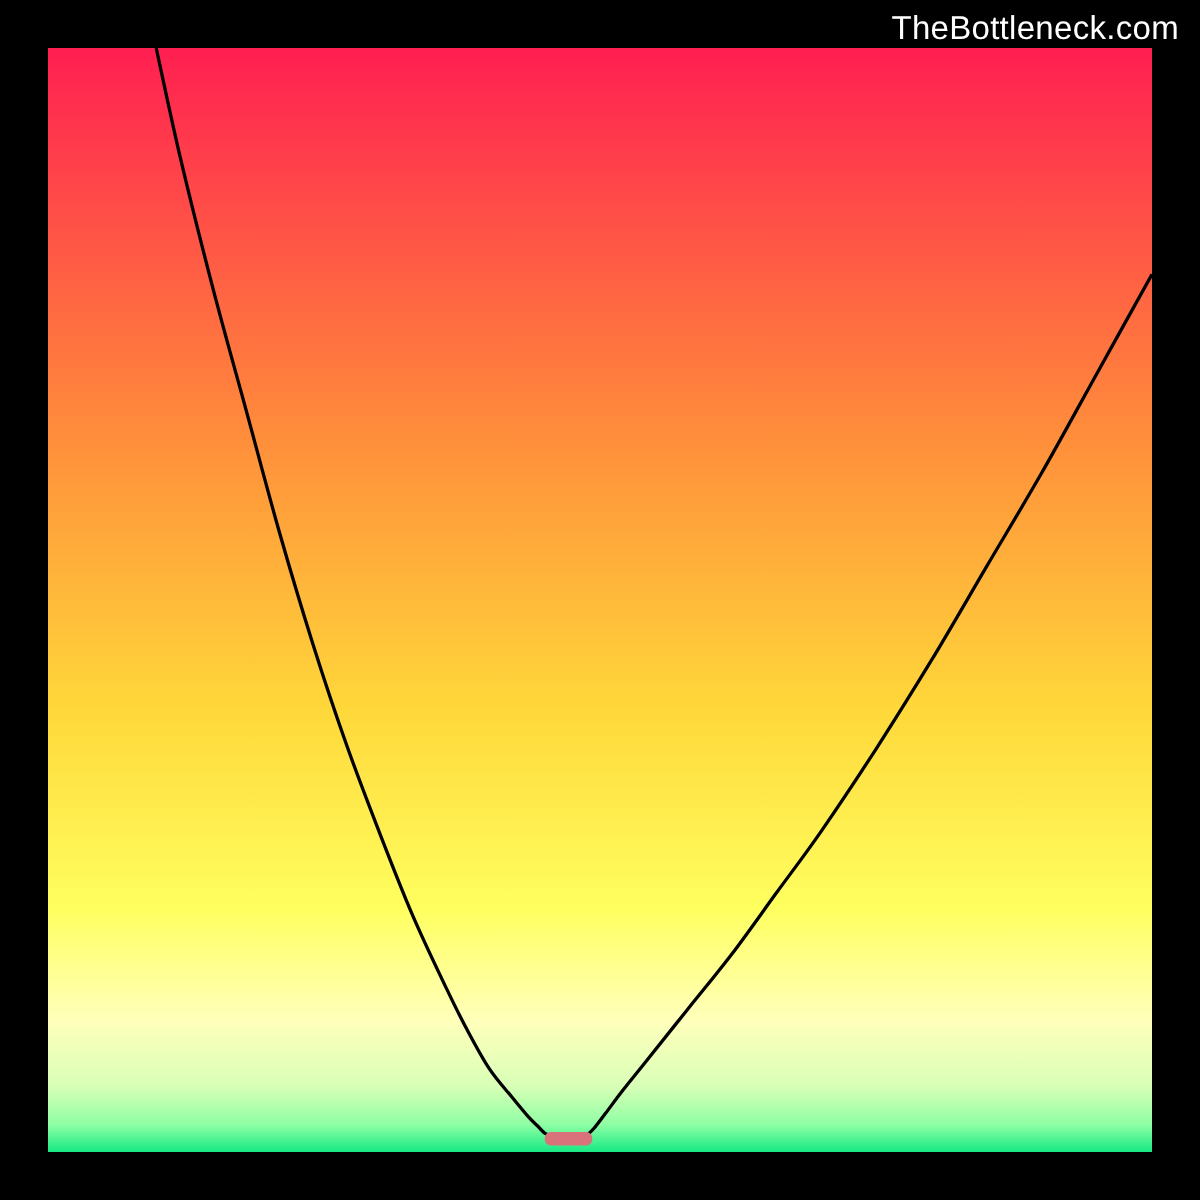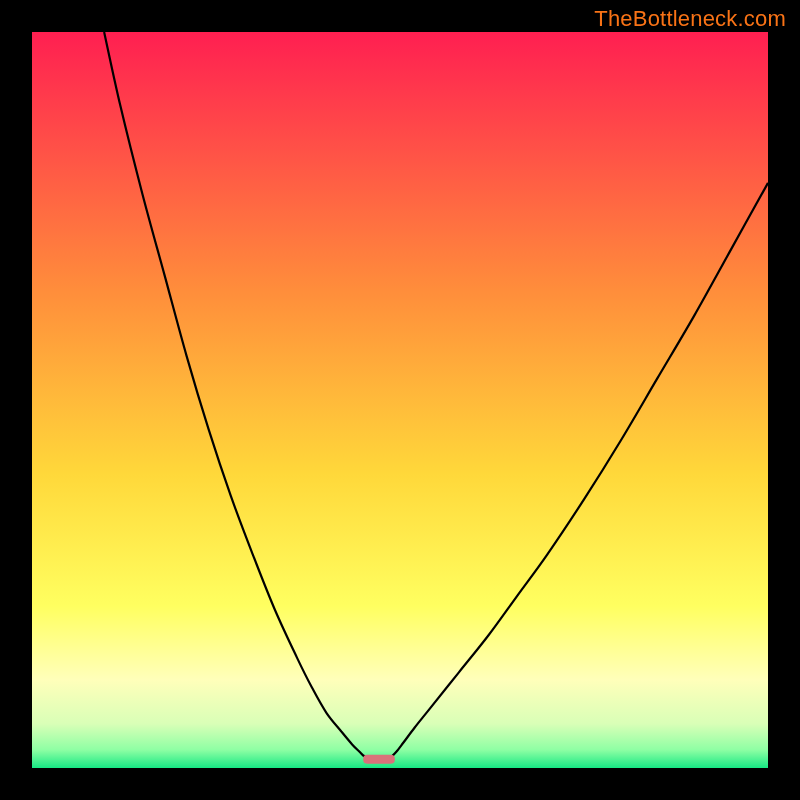--- a/index.html
+++ b/index.html
@@ -8,21 +8,21 @@
     width: 800px;
     height: 800px;
     background: #000;
     position: relative;
     font-family: Arial, sans-serif;
   }
   .watermark {
     position: absolute;
     top: 6px;
     right: 14px;
-    color: #f97316;
+    color: #ffffff;
     font-size: 22px;
     font-weight: 500;
     z-index: 10;
     letter-spacing: 0.2px;
   }
   .plot-area {
     position: absolute;
     left: 32px;
     top: 32px;
     width: 736px;

